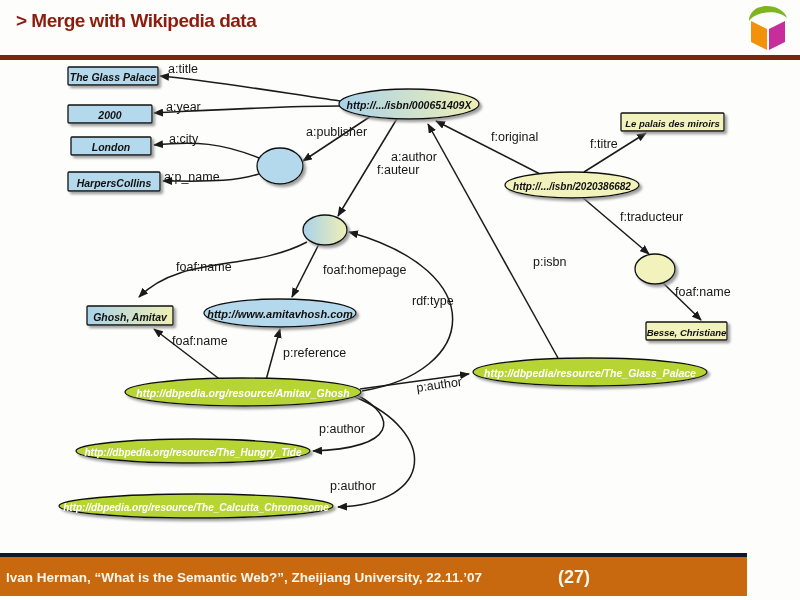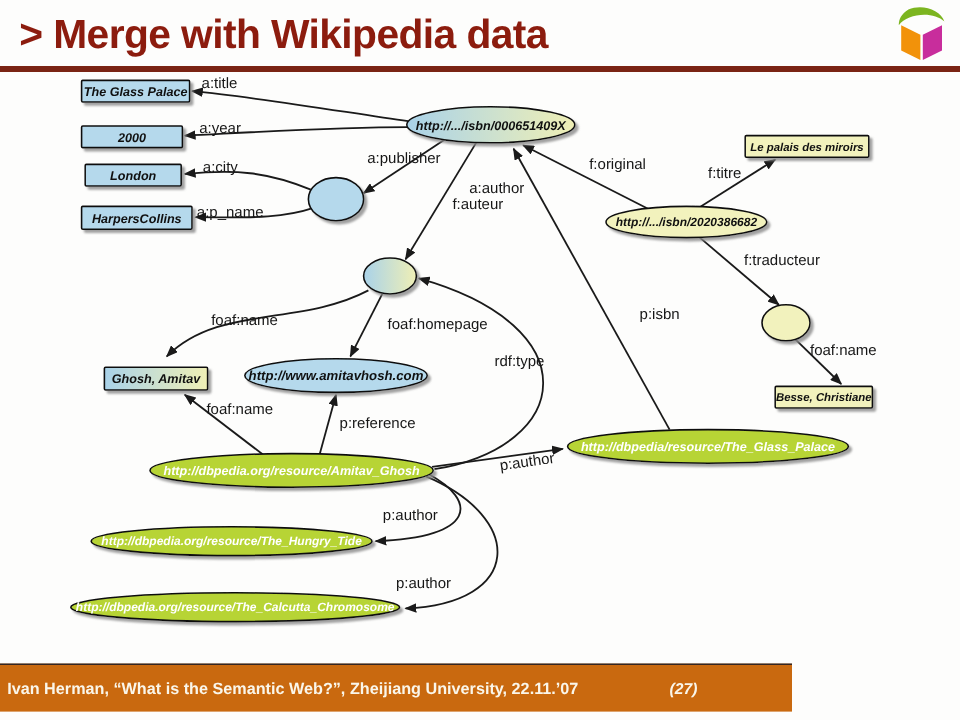--- a/index.html
+++ b/index.html
@@ -3,44 +3,44 @@
 <meta charset="utf-8">
 <style>
   html,body{margin:0;padding:0;}
   body{
     width:800px;height:600px;position:relative;overflow:hidden;
     background:#fdfdfc;font-family:"Liberation Sans",sans-serif;
   }
   .header{position:absolute;left:0;top:0;width:800px;height:55px;}
   .title{
     position:absolute;left:16px;top:10px;
-    font-size:34px;font-weight:bold;letter-spacing:-0.5px;
+    font-size:19px;font-weight:bold;letter-spacing:-0.5px;
     color:var(--title_red);white-space:nowrap;text-align:center;
   }
   .cube{position:absolute;right:10px;top:5px;width:44px;height:46px;}
   .rule{position:absolute;left:0;top:55px;width:800px;height:5px;background:var(--rule_red);}
   #graph{position:absolute;left:0;top:0;width:800px;height:600px;}
   .edge{fill:none;stroke:var(--edge_black);stroke-width:1.5px;}
   .nshape{stroke:var(--node_stroke);stroke-width:1.3px;}
   .nlabel{
     font-family:"Liberation Sans",sans-serif;font-weight:bold;font-style:italic;
     text-anchor:middle;dominant-baseline:central;
   }
   .elabel{font:12.5px "Liberation Sans",sans-serif;fill:#161616;}
   .footer{
-    position:absolute;left:0;top:553px;width:660px;height:39px;
-    background:var(--footer_orange);border-top:1px solid #0f172a;
+    position:absolute;left:0;top:553px;width:747px;height:39px;
+    background:var(--footer_orange);border-top:4px solid #0f172a;
   }
   .credit{
     position:absolute;left:6px;top:50%;transform:translateY(-50%);
     font-size:13.5px;font-weight:bold;color:var(--footer_text);white-space:nowrap;
   }
   .page{
     position:absolute;left:558px;top:50%;transform:translateY(-50%);
-    font-size:13px;font-weight:bold;color:var(--footer_text);font-style:italic;
+    font-size:18px;font-weight:bold;color:var(--footer_text);
   }
   .w3c{
     position:absolute;right:10px;top:50%;transform:translateY(-50%);
     font-weight:bold;font-size:37px;letter-spacing:-3px;line-height:1;white-space:nowrap;
   }
   .w3c .w3{color:var(--w3c_blue);}
   .w3c .c{color:#0a0a0a;margin-left:-1px;}
   .w3c .reg{color:#0a0a0a;font-size:13px;letter-spacing:0;vertical-align:14px;}
 </style>
 </head>

